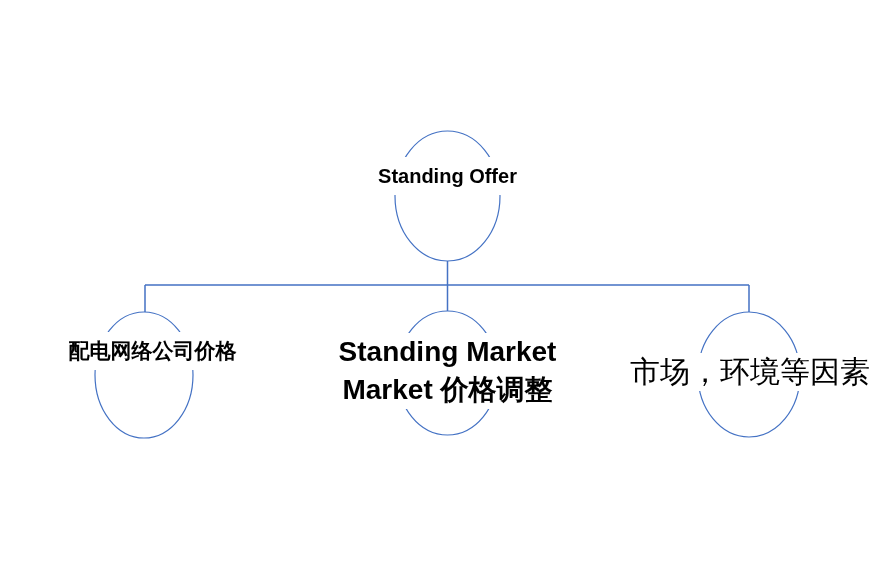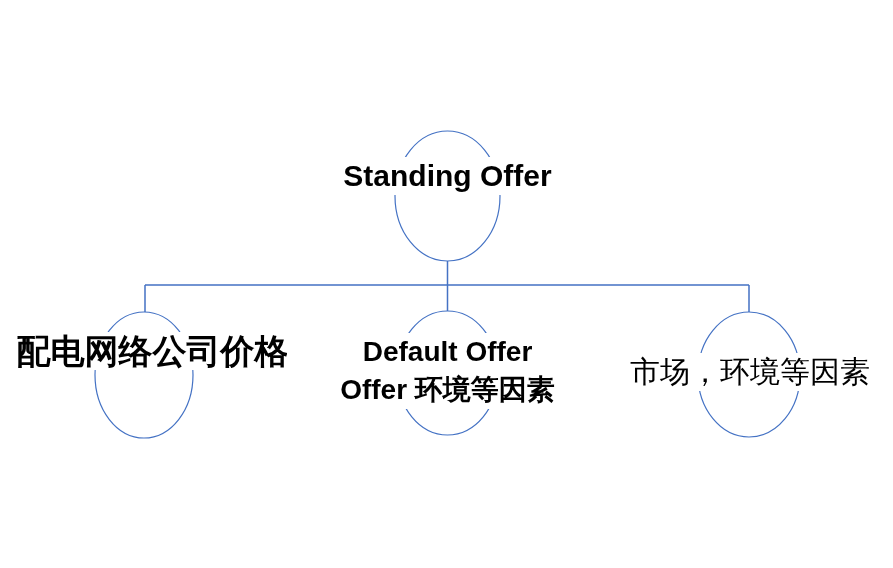--- a/index.html
+++ b/index.html
@@ -37,22 +37,22 @@
   .label {
     position: absolute;
     text-align: center;
     line-height: 38px;
     background: var(--background);
     color: var(--text);
     white-space: nowrap;
   }
   .label span { display: block; }
   .bold { font-weight: 700; }
-  .label-root   { left: 287px; top: 157px; width: 321px; font-size: 30px; }
-  .label-left   { left: 0px;   top: 332px; width: 305px; font-size: 34px; }
+  .label-root   { left: 287px; top: 157px; width: 321px; font-size: 20px; }
+  .label-left   { left: 0px;   top: 332px; width: 305px; font-size: 21px; }
   .label-middle { left: 287px; top: 333px; width: 321px; font-size: 28px; }
   .label-right  { left: 600px; top: 353px; width: 300px; font-size: 30px; }
 </style>
 </head>
 <body>
 
 <div class="stage">
 
   <svg class="diagram-svg" viewBox="0 0 893 568">
 
@@ -66,21 +66,21 @@
 
   <div class="label label-root bold">
     <span>Standing Offer</span>
   </div>
 
   <div class="label label-left bold">
     <span>配电网络公司价格</span>
   </div>
 
   <div class="label label-middle bold">
-    <span>Default Offer</span>
-    <span>Offer 环境等因素</span>
+    <span>Standing Market</span>
+    <span>Market 价格调整</span>
   </div>
 
   <div class="label label-right">
     <span>市场，环境等因素</span>
   </div>
 
 </div>
 
 </body></html>

